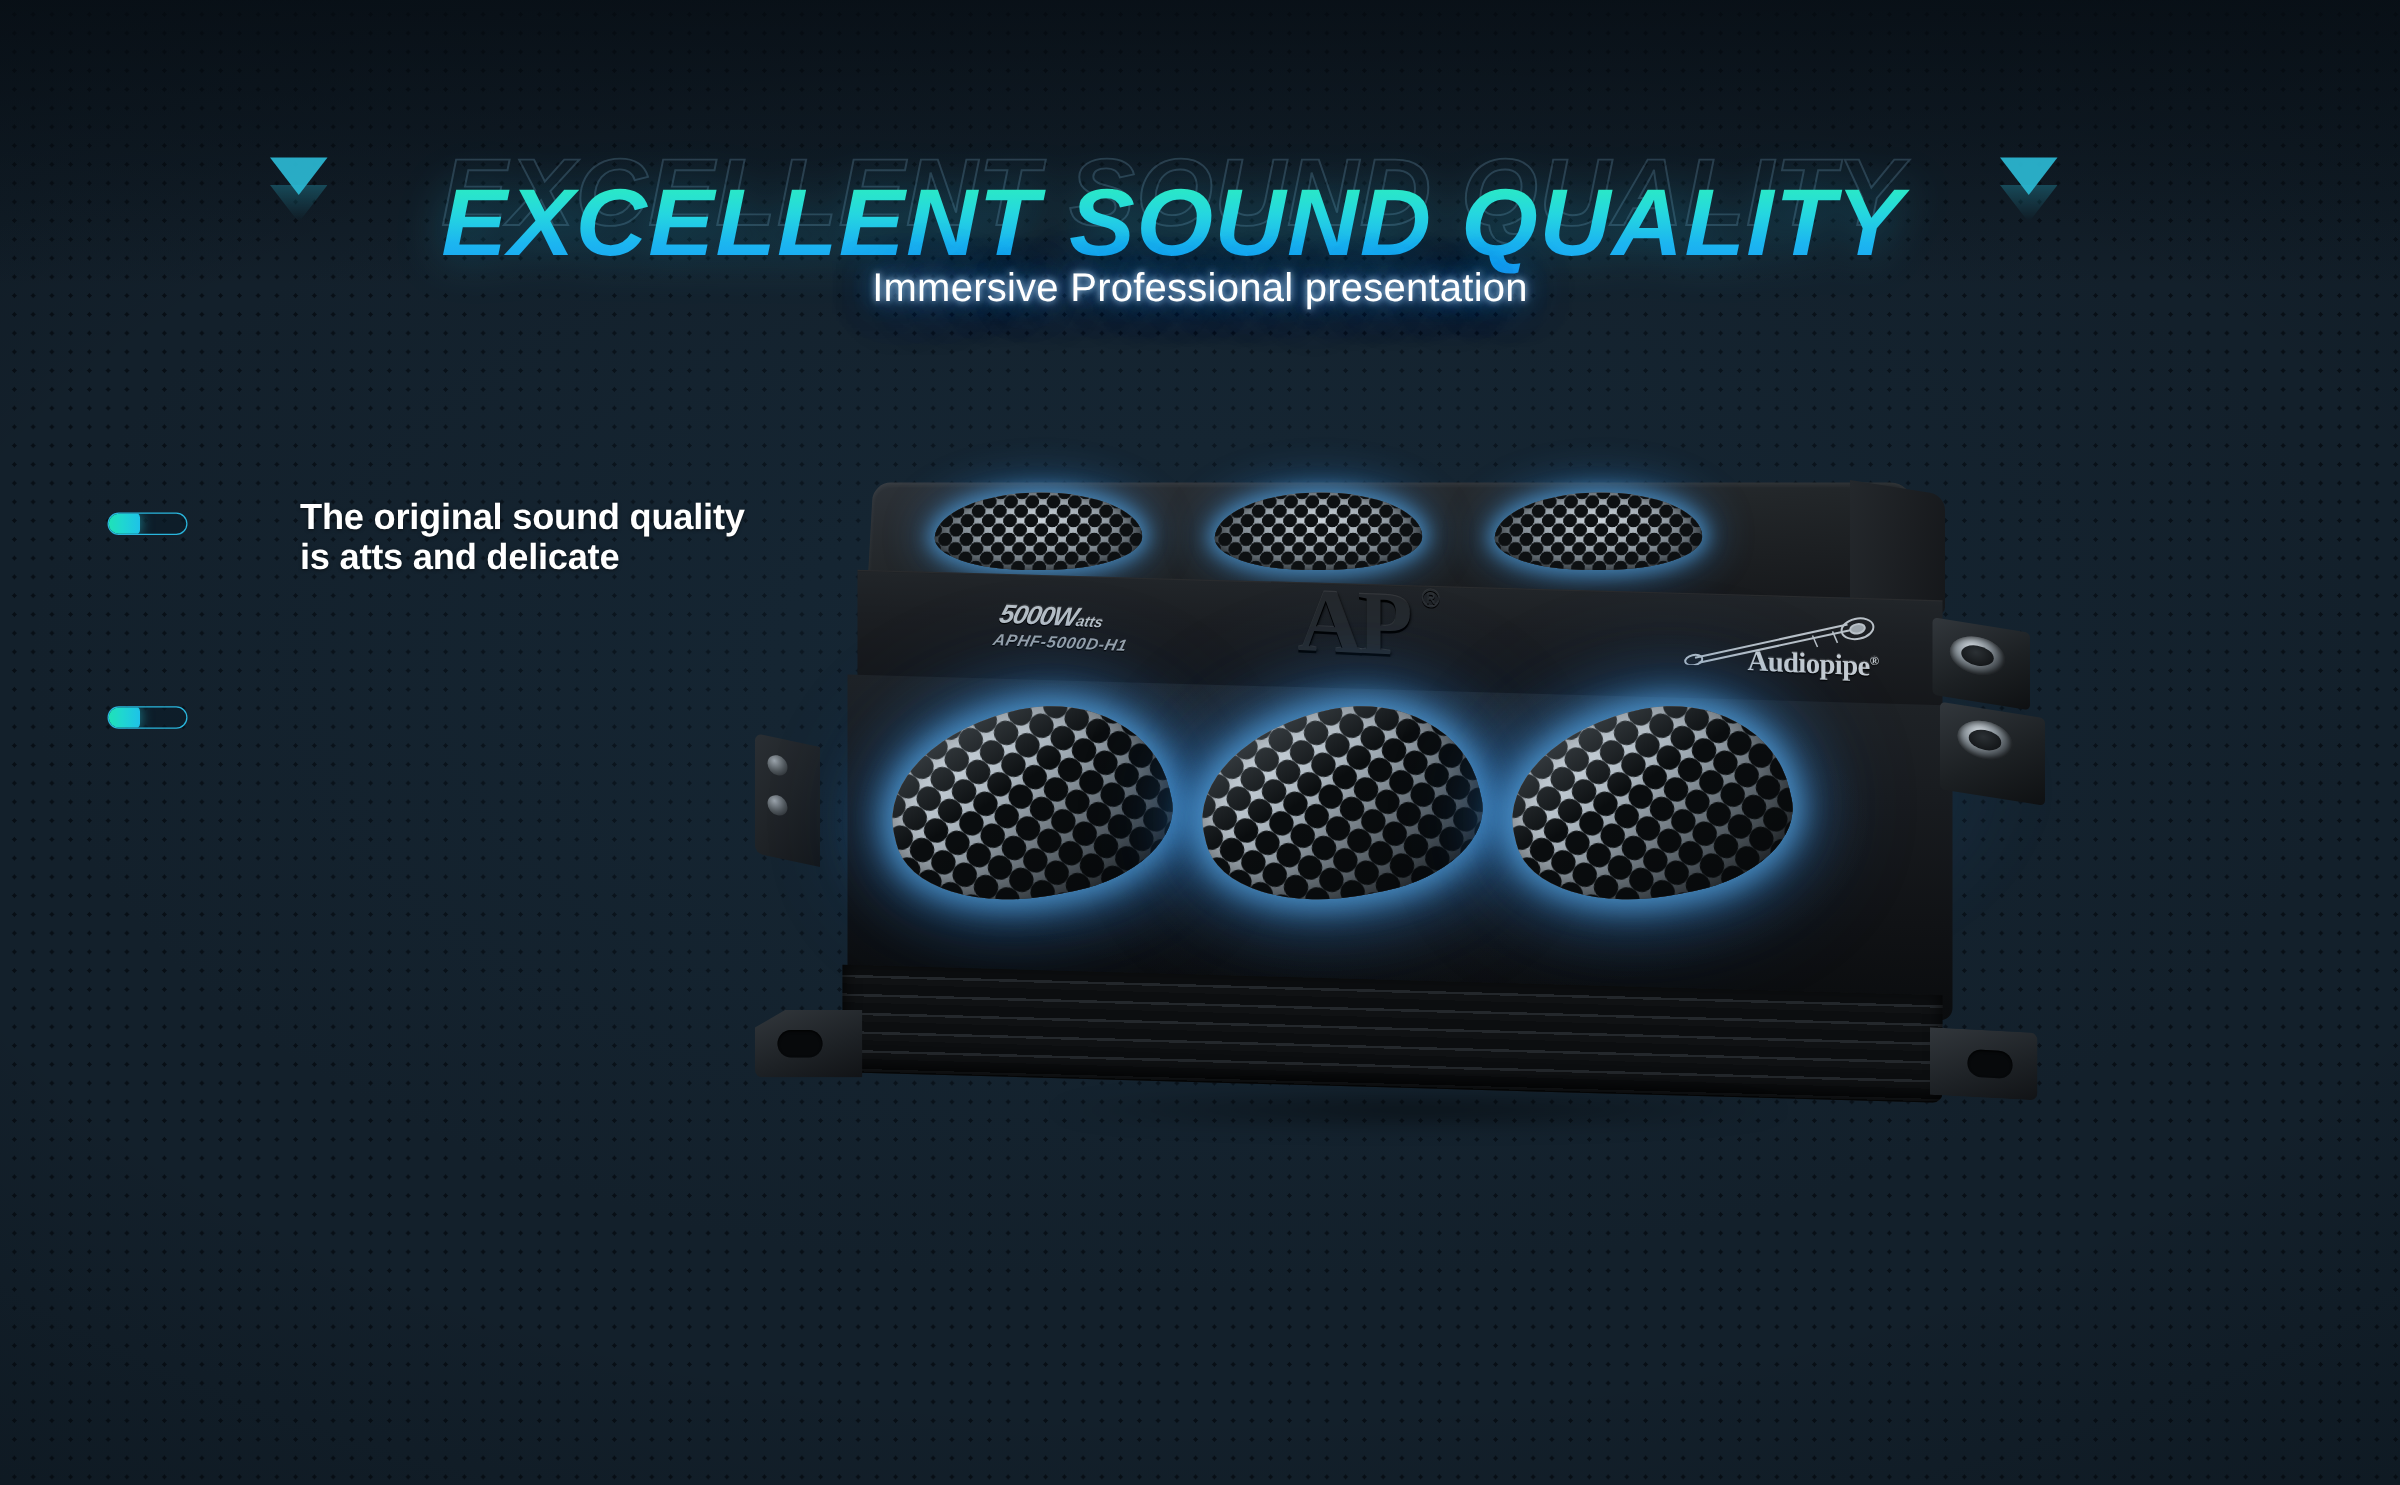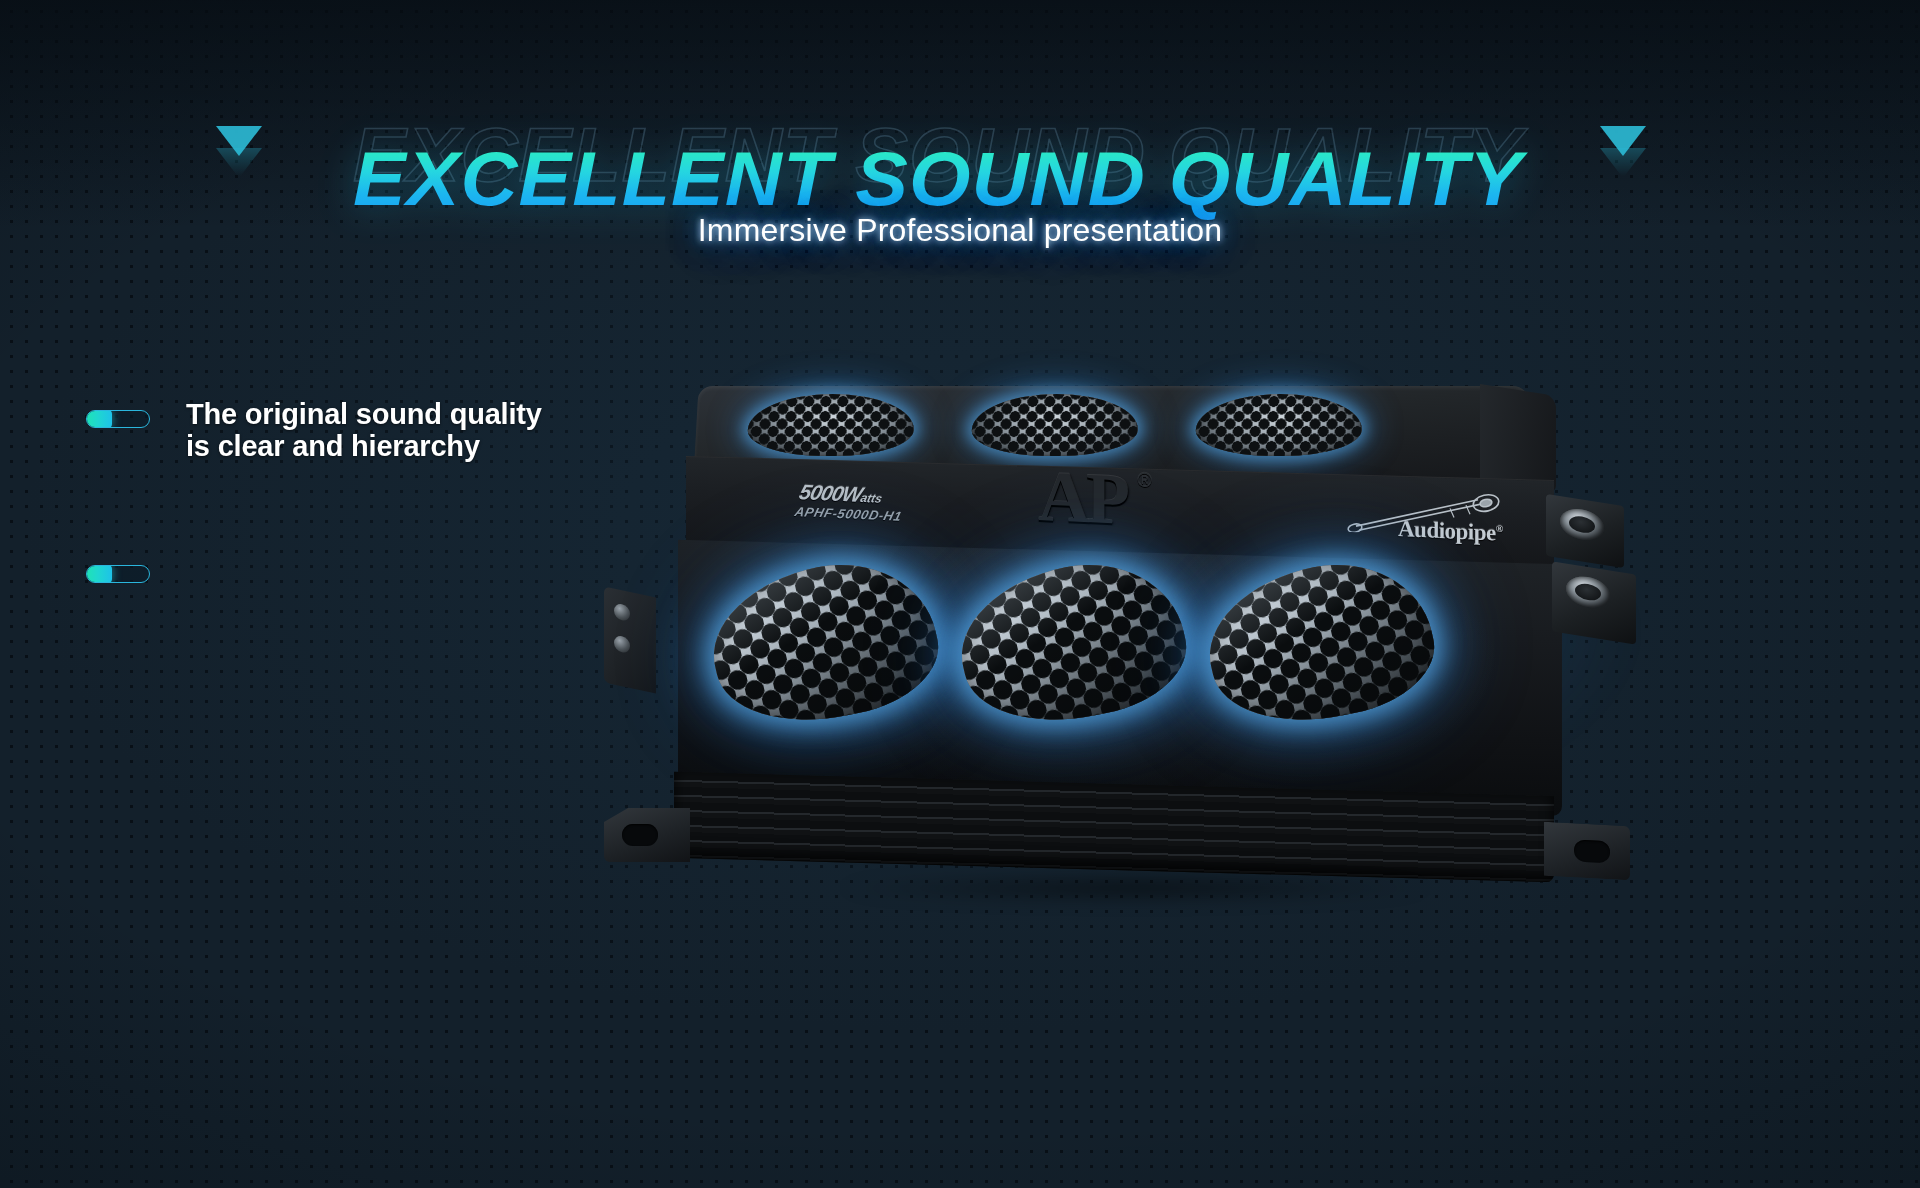--- a/index.html
+++ b/index.html
@@ -103,21 +103,21 @@
       0 0 34px rgba(30,110,215,.70),
       0 0 58px rgba(20,80,180,.45);
   }
 
   
   #features { position:absolute; left:0; top:398px; width:700px; }
   .feature {
     position:relative;
     display:flex; align-items:flex-start;
     margin-bottom:90px;
-    padding-left:62px;
+    padding-left:116px;
   }
   .feature:last-child { margin-bottom:0; }
 
   .pill {
     position:absolute; left:86px; top:12px;
     width:64px; height:18px;
     border-radius:9px;
     border:1.6px solid #2ab6dd;
     background:rgba(10,28,40,.55);
     overflow:hidden;
@@ -414,21 +414,21 @@
   <div id="subtitle">Immersive Professional presentation</div>
 
   <div id="features">
 
     <div class="feature">
       <span class="pill">
         <span class="pill-fill"></span>
       </span>
       <div class="feat-text">
         <span>The original sound quality</span>
-        <span class="l2">is clear and hierarchy</span>
+        <span class="l2">is atts and delicate</span>
       </div>
     </div>
 
     <div class="feature">
       <span class="pill">
         <span class="pill-fill"></span>
       </span>
     </div>
 
 

